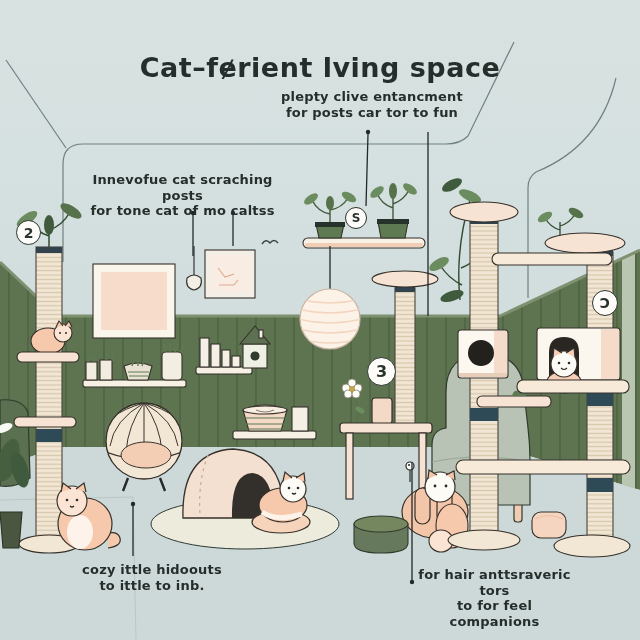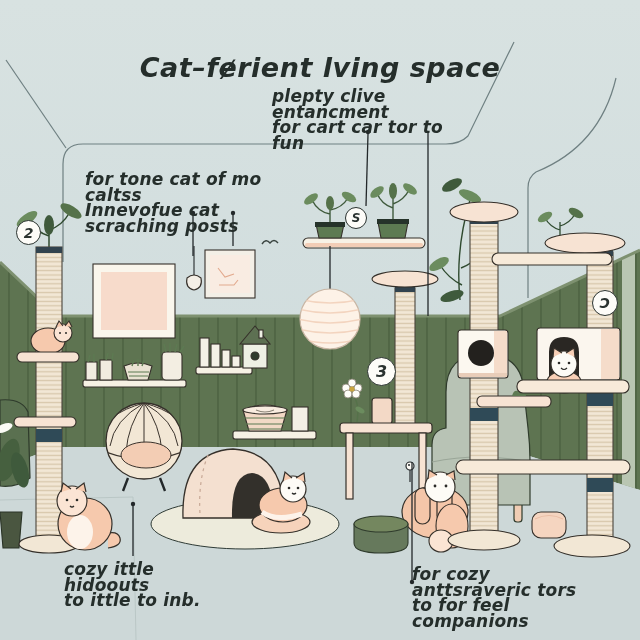--- a/index.html
+++ b/index.html
@@ -1,25 +1,24 @@
 <!DOCTYPE html>
 <html style="--wall: #d3dfe0; --wainscot: #5e7451; --panel_line: #4d6342; --floor: #cdd8d8; --cream: #f2e7d5; --platform: #f7e3d3; --peach: #f6c9ad; --peach_light: #fbe4d4; --teal_band: #2f4a57; --sage_chair: #b8c3b5; --pouf_green: #66795c; --plant_green: #6b8c5e; --plant_dark: #3f5a3c; --ink: #252e2b; --outline: #35302a; --frame_line: #6f8082;"><head>
 <meta charset="utf-8">
 <style>
   html,body{margin:0;padding:0;}
   #stage{
     position:relative;width:640px;height:640px;overflow:hidden;
     font-family:"DejaVu Sans","Liberation Sans",sans-serif;
     background:var(--wall,#d3dfe0);
-    font-style:italic;
   }
   #scene{position:absolute;left:0;top:0;}
   .callout{
     position:absolute;color:var(--ink,#252e2b);font-weight:bold;
-    font-size:17px;line-height:15.5px;text-align:left;letter-spacing:.2px;
+    font-size:13px;line-height:15.5px;text-align:center;letter-spacing:.2px;
   }
   .title{
     position:absolute;left:0;top:52px;width:100%;text-align:center;
     color:var(--ink,#252e2b);font-size:27px;font-weight:bold;letter-spacing:.5px;
   }
   .badge{
     position:absolute;border-radius:50%;
     background:#fdfcf8;border:1.6px solid #2b3330;color:#2b3330;
     display:flex;align-items:center;justify-content:center;
     font-weight:bold;box-sizing:border-box;
@@ -341,35 +340,35 @@
     <path d="M133,506 L133,556"></path>
     <path d="M412,462 L412,580"></path>
     <circle cx="412" cy="582" r="2.2" fill="#23282a" stroke="none"></circle>
   </g>
 </svg>
 
 <div class="title">Cat–fɇrient lving space</div>
 
 <div class="callout" style="left:272px;top:89px;width:200px;">
   <div>plepty clive entancment</div>
-  <div>for cart car tor to fun</div>
+  <div>for posts car tor to fun</div>
 </div>
 
 <div class="callout" style="left:85px;top:172px;width:195px;">
+  <div>Innevofue cat scraching posts</div>
   <div>for tone cat of mo caltss</div>
-  <div>Innevofue cat scraching posts</div>
-</div>
-
-<div class="callout" style="left:64px;top:562px;width:160px;">
+</div>
+
+<div class="callout" style="left:72px;top:562px;width:160px;">
   <div>cozy ittle hidoouts</div>
   <div>to ittle to inb.</div>
 </div>
 
 <div class="callout" style="left:412px;top:567px;width:165px;">
-  <div>for cozy anttsraveric tors</div>
+  <div>for hair anttsraveric tors</div>
   <div>to for feel companions</div>
 </div>
 
 <div class="badge" style="left:16px;top:220px;width:25px;height:25px;font-size:14px;">2</div>
 <div class="badge" style="left:345px;top:207px;width:22px;height:22px;font-size:12px;">S</div>
 <div class="badge" style="left:367px;top:357px;width:29px;height:29px;font-size:16px;">3</div>
 <div class="badge" style="left:592px;top:290px;width:26px;height:26px;font-size:14px;">Ɔ</div>
 
 </div>
 

